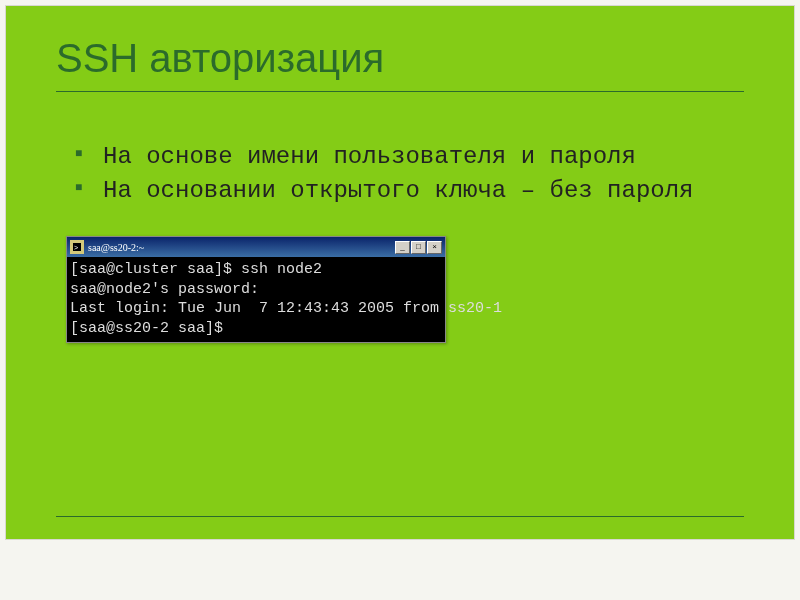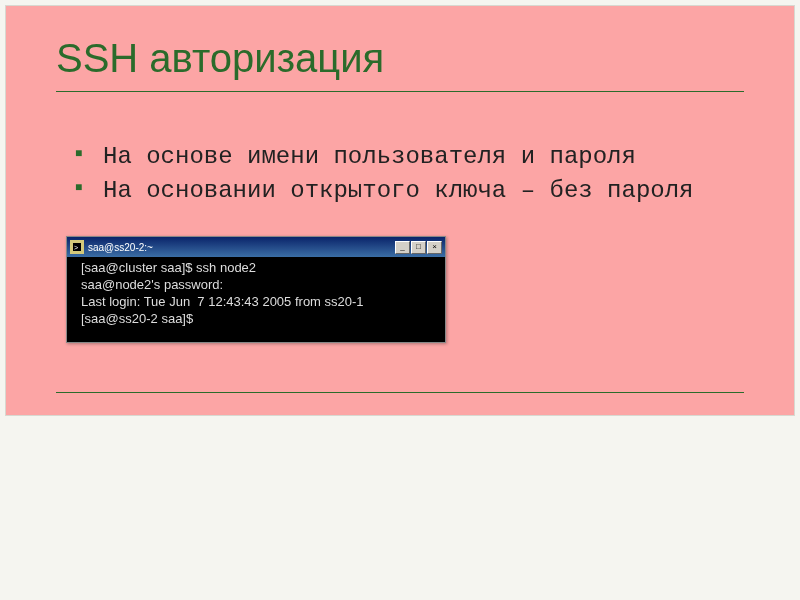--- a/index.html
+++ b/index.html
@@ -6,23 +6,23 @@
   body {
     width: 800px;
     height: 600px;
     background: #f5f5f0;
     font-family: Georgia, 'Times New Roman', serif;
     position: relative;
     overflow: hidden;
   }
   .slide {
     width: 790px;
-    height: 411px;
+    height: 535px;
     margin: 5px auto;
-    background: #fca5a5;
+    background: #84cc16;
     border: 1px solid #d8d8d0;
     position: relative;
     padding: 30px 50px 20px 50px;
   }
   .title {
     color: #2b6b2b;
     font-size: 40px;
     font-weight: normal;
     font-family: Arial, sans-serif;
     margin-bottom: 10px;
@@ -75,21 +75,21 @@
     background: #d4c97a;
     margin-right: 4px;
     display: flex;
     align-items: center;
     justify-content: center;
     font-size: 9px;
   }
   .titlebar-text {
     color: #fff;
     font-size: 10px;
-    font-family: Liberation Sans, sans-serif;
+    font-family: Liberation Serif, serif;
     flex: 1;
   }
   .window-buttons {
     display: flex;
     gap: 1px;
   }
   .wbtn {
     width: 15px;
     height: 13px;
     background: #d4d0c8;
@@ -100,25 +100,25 @@
     font-family: Arial, sans-serif;
     display: flex;
     align-items: center;
     justify-content: center;
     color: #000;
     line-height: 1;
   }
   .terminal-body {
     background: #000;
     color: #ddd;
-    font-size: 13px;
-    padding: 3px 14px;
+    font-size: 15px;
+    padding: 3px 3px;
     min-height: 85px;
     line-height: 1.3;
-    font-family: Liberation Sans, sans-serif;
+    font-family: Liberation Mono, monospace;
     white-space: pre;
   }
   .footer-line {
     position: absolute;
     bottom: 22px;
     left: 50px;
     right: 50px;
     border-top: 1px solid #2b6b2b;
   }
 </style>

